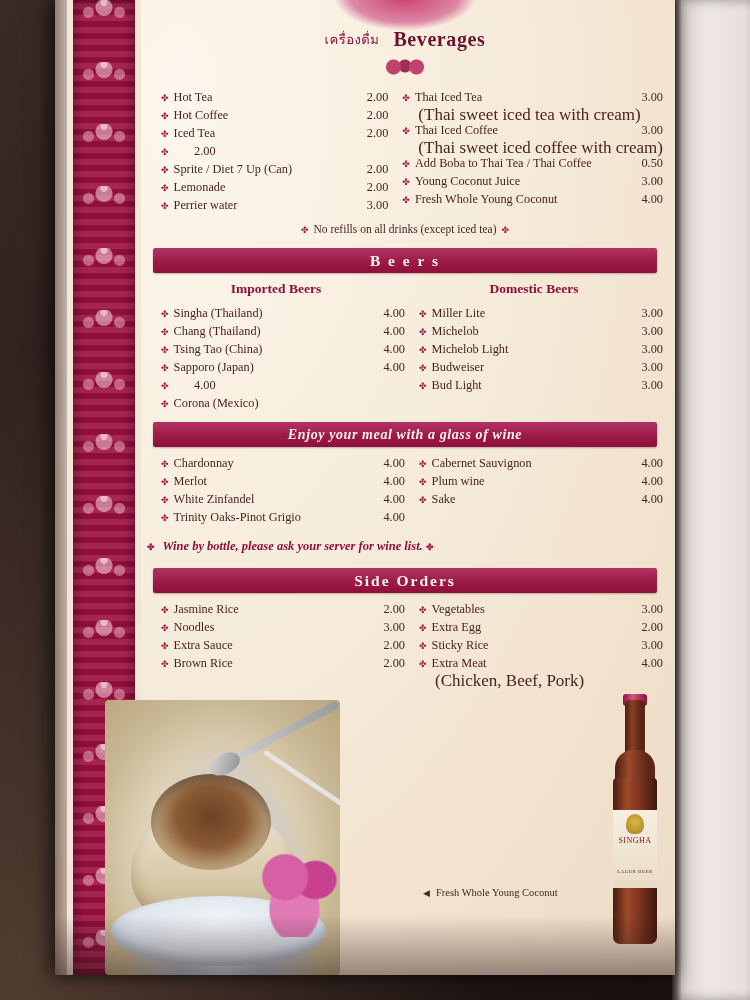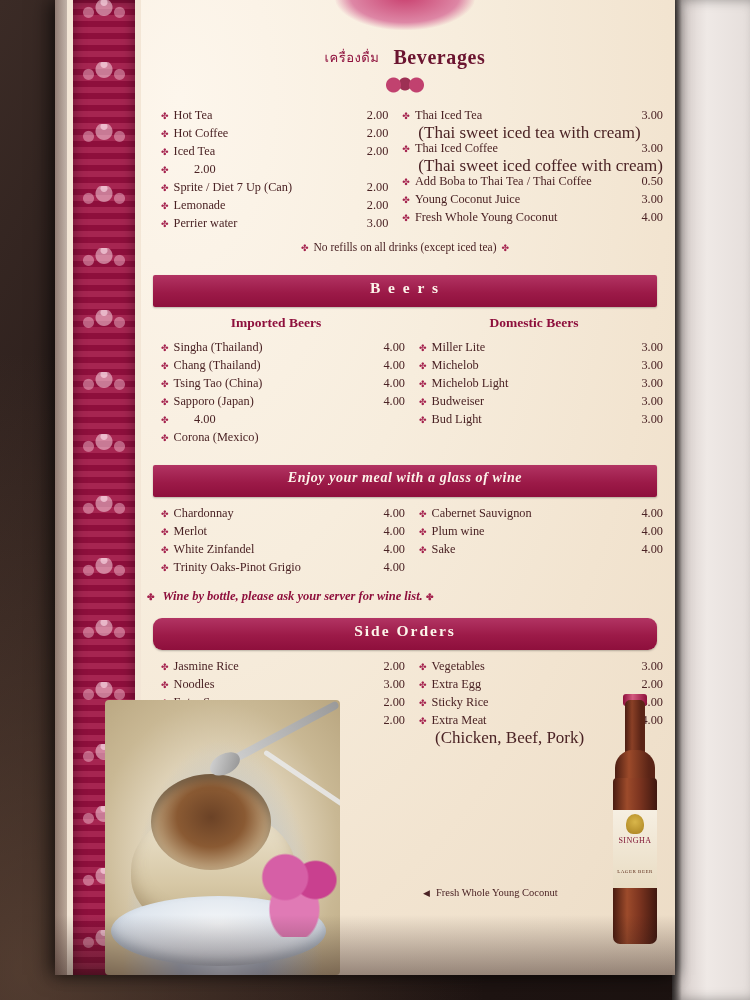--- a/index.html
+++ b/index.html
@@ -75,21 +75,21 @@
     color:#4a2224;
   }
 
   
   .top-ornament{
     position:absolute;left:50%;transform:translateX(-50%);top:-4px;
     width:140px;height:34px;
     background:radial-gradient(ellipse at 50% 0%, #c0205a 0%, #d9749b 55%, rgba(217,116,155,0) 72%);
     opacity:.85;border-radius:0 0 70px 70px;
   }
-  .hdr{ text-align:center; padding-top:46px; }
+  .hdr{ text-align:center; padding-top:28px; }
   .hdr .thai{
     font-size:13px;color:#8e0f3c;letter-spacing:.5px;vertical-align:middle;
     margin-right:10px;
   }
   .hdr .en{
     font-size:20px;color:#6b1430;font-weight:bold;letter-spacing:.6px;vertical-align:middle;
   }
   .flower{
     margin:6px auto 0;width:46px;height:20px;
     background:
@@ -116,21 +116,21 @@
   .sub{
     font-size:17px;color:#4a2224;padding-left:16px;line-height:15px;white-space:nowrap;
   }
   .note-center{
     text-align:center;font-size:11.5px;color:#4a2224;margin-top:7px;
   }
   .note-center .bullet{display:inline;margin:0 5px;}
 
   
   .banner{
-    margin:18px 6px 8px 6px;height:32px;border-radius:2px;
+    margin:9px 6px 8px 6px;height:25px;border-radius:2px;
     background:linear-gradient(180deg,#b23463 0%, #9c1a48 55%, #8e0f3c 100%);
     color:#fdf4ea;text-align:center;font-size:15.5px;line-height:25px;
     letter-spacing:2px;font-weight:bold;
     box-shadow:0 1px 2px rgba(0,0,0,.25);
   }
   .banner.small{font-size:14px;letter-spacing:.6px;font-style:italic;}
   .subhead{
     display:flex;margin-top:8px;
   }
   .subhead div{
@@ -441,21 +441,21 @@
           </div>
         </div>
       </div>
 
       <div class="wine-note">
         <span class="bullet">✤</span>
         <span>Wine by bottle, please ask your server for wine list.</span>
         <span class="bullet">✤</span>
       </div>
 
-      <div class="banner" style="margin-top:12px;border-radius:9px;">Side Orders</div>
+      <div class="banner" style="margin-top:12px;">Side Orders</div>
       <div class="cols" style="margin-top:6px;">
         <div class="col left">
           <div class="row">
             <span class="bullet">✤</span>
             <span class="nm">Jasmine Rice</span>
             <span class="pr">2.00</span>
           </div>
           <div class="row">
             <span class="bullet">✤</span>
             <span class="nm">Noodles</span>

